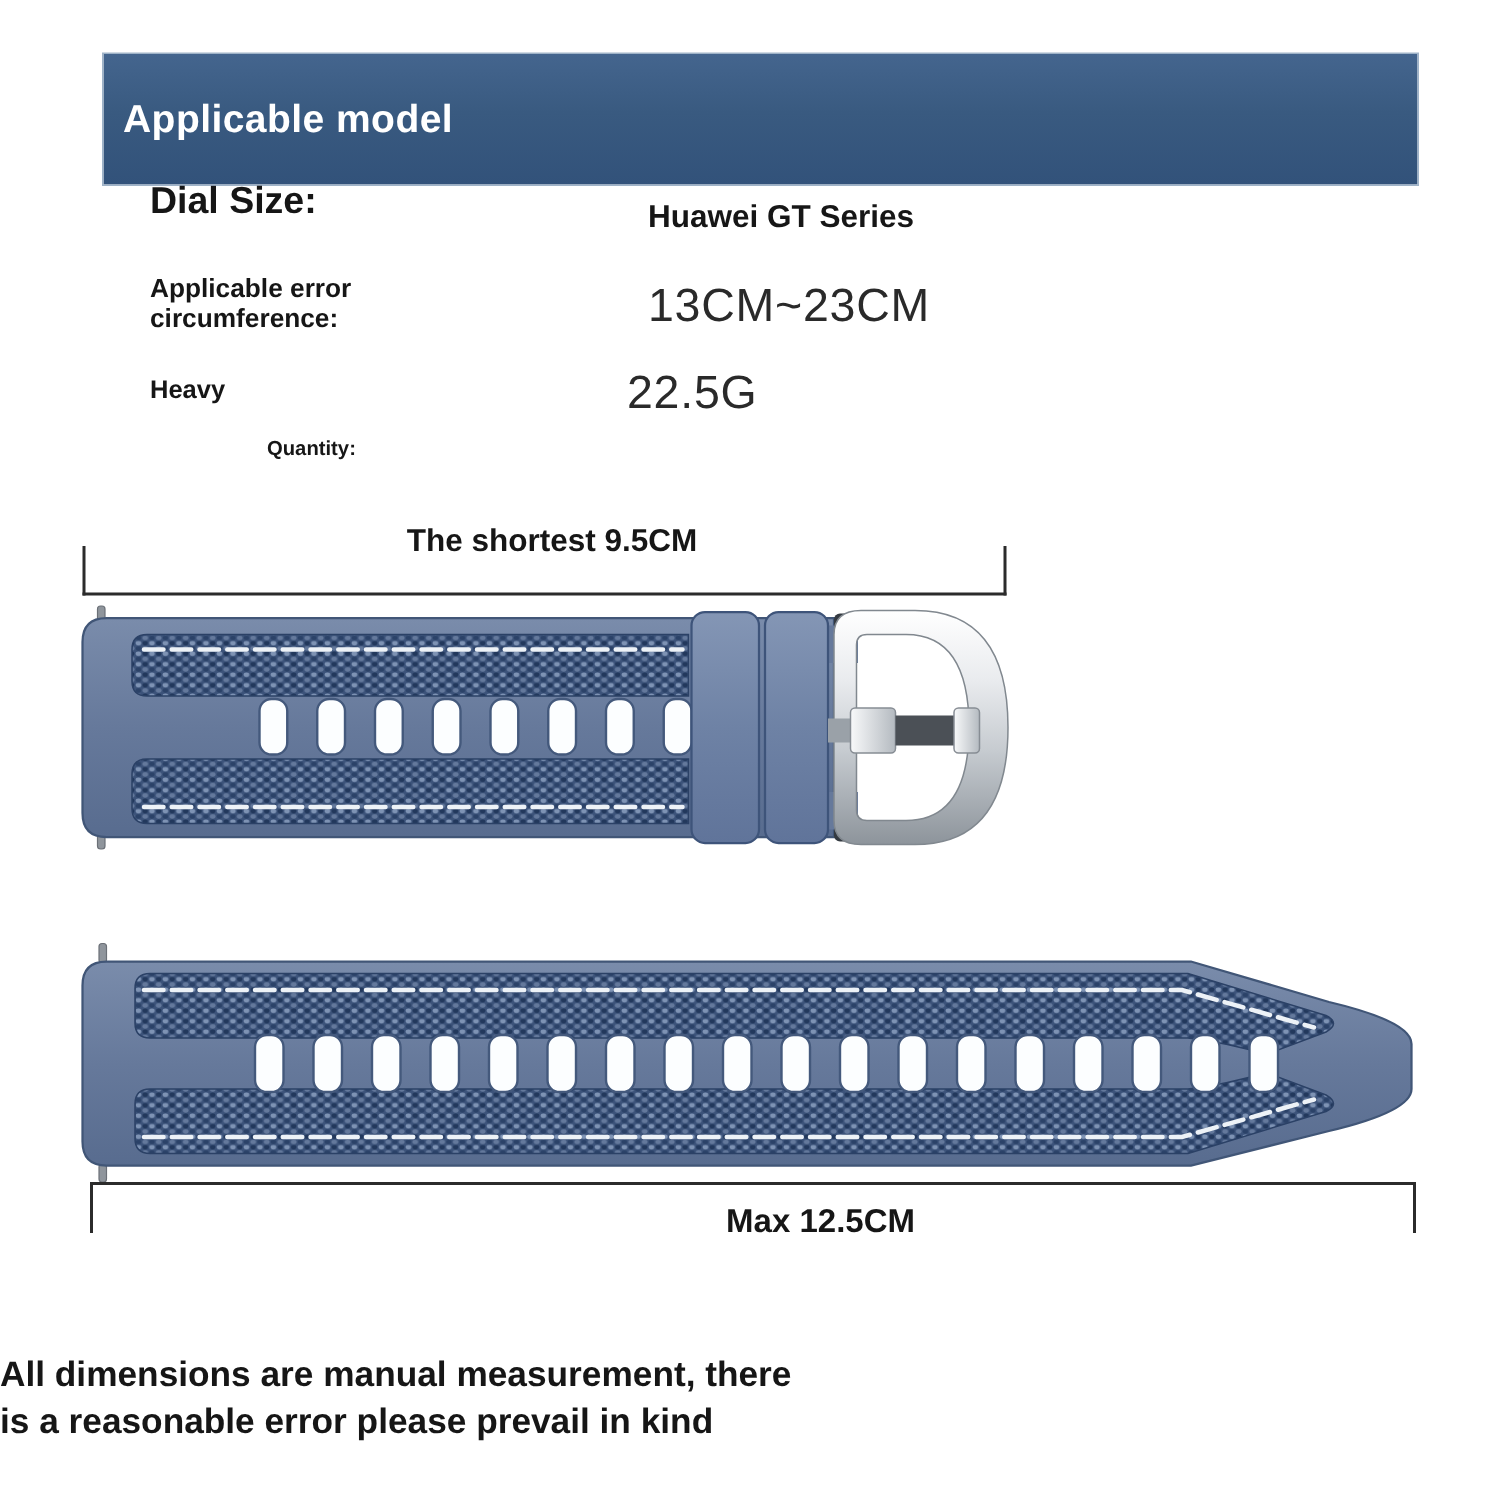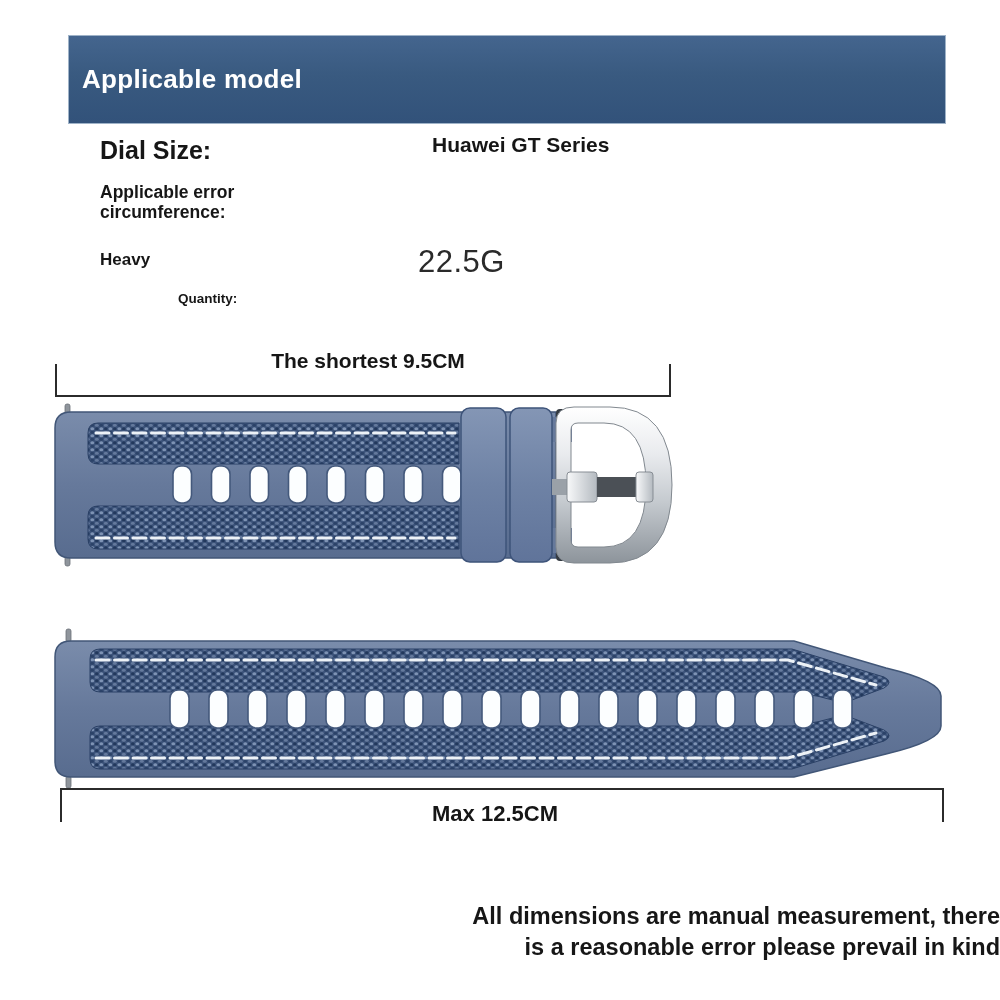--- a/index.html
+++ b/index.html
@@ -26,41 +26,42 @@
   .spec-sublabel { font-size:13.5px; font-weight:bold;margin-top:32px; }
   .spec-value-bold { font-size:21px; font-weight:bold;text-align:center; }
   .spec-value-big { font-size:31px; font-weight:400; letter-spacing:0.5px; color:#2a2a2a; }
 
   
   .measure-line { background:#2b2b2b; height:2px; }
   .measure-tick { background:#2b2b2b; width:2px; }
   .measure-label { font-size:21px; font-weight:bold; text-align:center; }
 
   
-  .footer { left:0; top:901px; width:1000px; text-align:right;
+  .footer { left:0; top:901px; width:1000px; text-align:left;
             font-size:23.5px; font-weight:bold; line-height:1.33; }
 
   svg { display:block; }
   .holes rect { fill:#fcfeff; stroke:#44597c; stroke-width:1.6; }
   .stitch { fill:none; stroke:#edf2f7; stroke-width:3; stroke-dasharray:13 5.5; stroke-linecap:round; }
   .fabric { stroke:#2b4166; stroke-width:1; }
 </style>
 </head>
 <body>
 
 <div class="canvas">
 
   <header class="abs banner">
     <span class="banner-title">Applicable model</span>
   </header>
 
-  <div class="abs spec-label-lg" style="left:100px; top:136px;">Dial Size:</div>
+  <div class="abs spec-label-lg" style="left:100px; top:120px;">Dial Size:</div>
   <div class="abs spec-value-bold" style="left:432px; top:133px;">Huawei GT Series</div>
 
   <div class="abs spec-label-sm" style="left:100px; top:182px; width:178px;">Applicable error circumference:</div>
+  <div class="abs spec-value-big" style="left:432px; top:186px;">13CM~23CM</div>
 
   <div class="abs spec-label-md" style="left:100px; top:250px;">Heavy</div>
   <div class="abs spec-sublabel" style="left:178px; top:259px;">Quantity:</div>
   <div class="abs spec-value-big" style="left:418px; top:244px;">22.5G</div>
 
   <div class="abs measure-label" style="left:238px; top:349px; width:260px;">The shortest 9.5CM</div>
   <div class="abs measure-line" style="left:55px; top:395px; width:616px;"></div>
   <div class="abs measure-tick" style="left:55px; top:364px; height:33px;"></div>
   <div class="abs measure-tick" style="left:669px; top:364px; height:33px;"></div>
 
@@ -171,20 +172,20 @@
         <rect x="716" y="690" width="19" height="38" rx="8"></rect>
         <rect x="755" y="690" width="19" height="38" rx="8"></rect>
         <rect x="794" y="690" width="19" height="38" rx="8"></rect>
         <rect x="833" y="690" width="19" height="38" rx="8"></rect>
       </g>
   </svg>
 
   <div class="abs measure-line" style="left:60px; top:788px; width:884px;"></div>
   <div class="abs measure-tick" style="left:60px; top:788px; height:34px;"></div>
   <div class="abs measure-tick" style="left:942px; top:788px; height:34px;"></div>
-  <div class="abs measure-label" style="left:380px; top:801px; width:230px; font-size:22px;">Max 12.5CM</div>
+  <div class="abs measure-label" style="left:380px; top:801px; width:230px; font-size:22px;text-align:right;">Max 12.5CM</div>
 
   <div class="abs footer">
     <div>All dimensions are manual measurement, there</div>
     <div>is a reasonable error please prevail in kind</div>
   </div>
 
 </div>
 
 </body></html>

